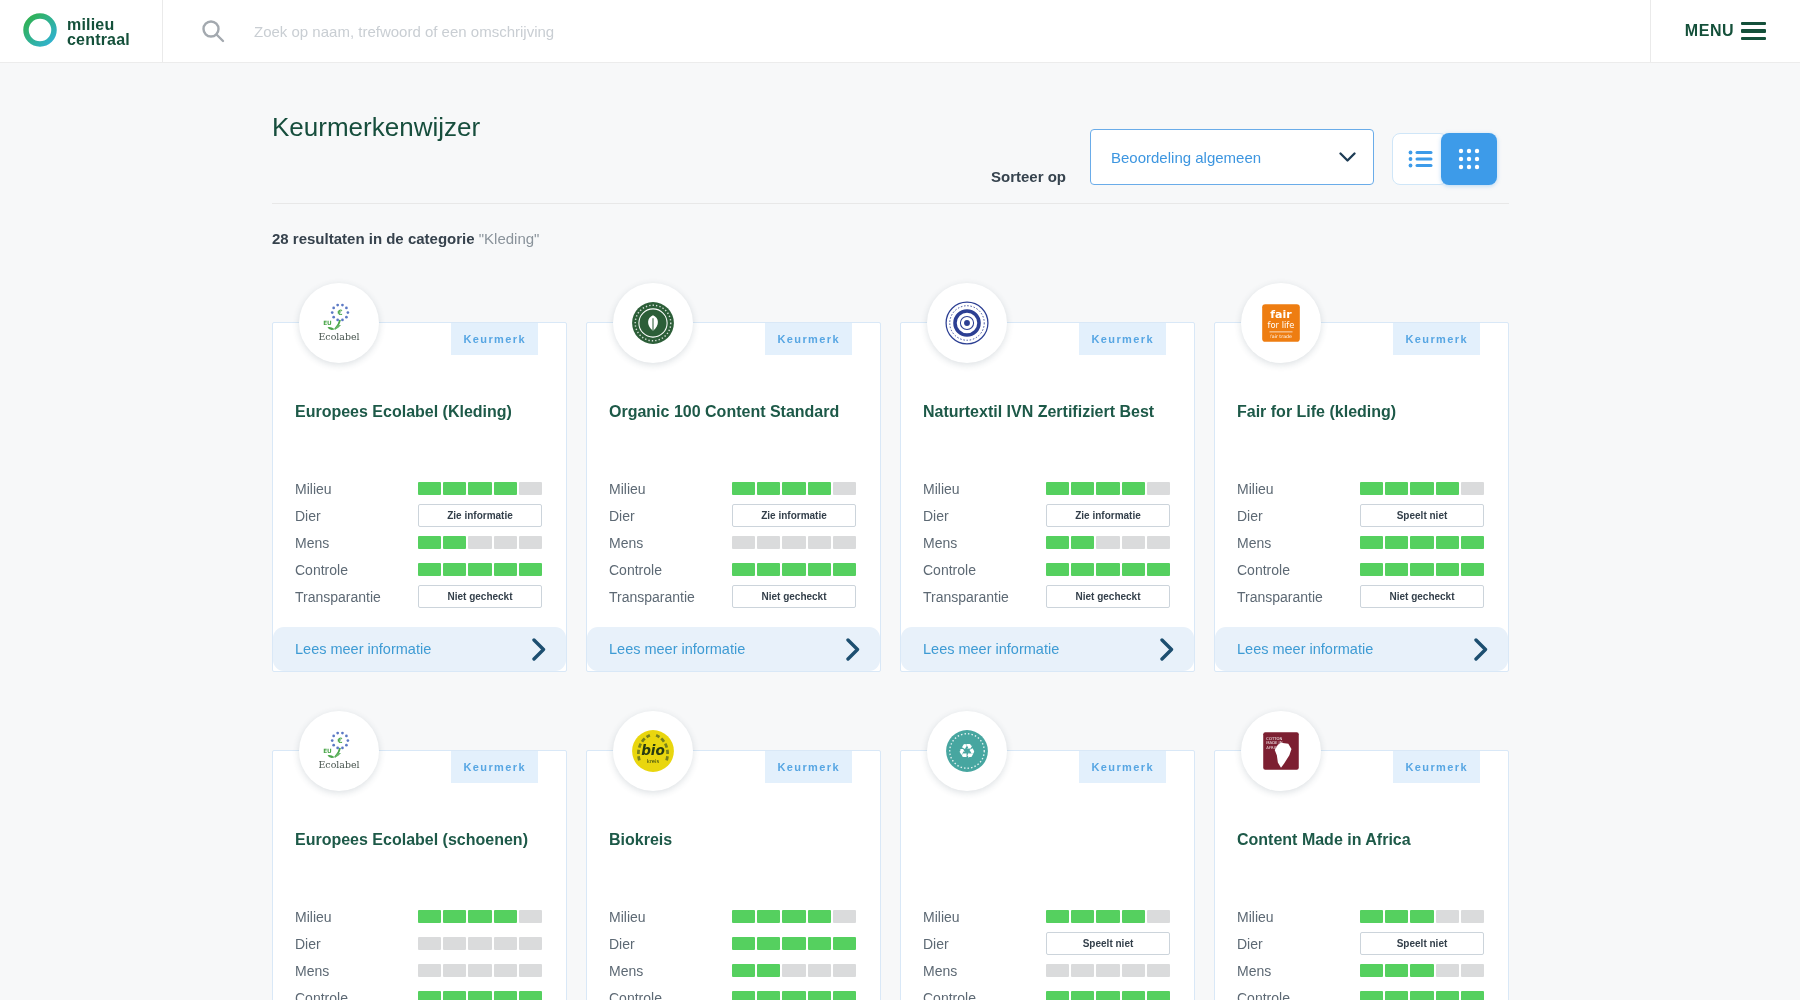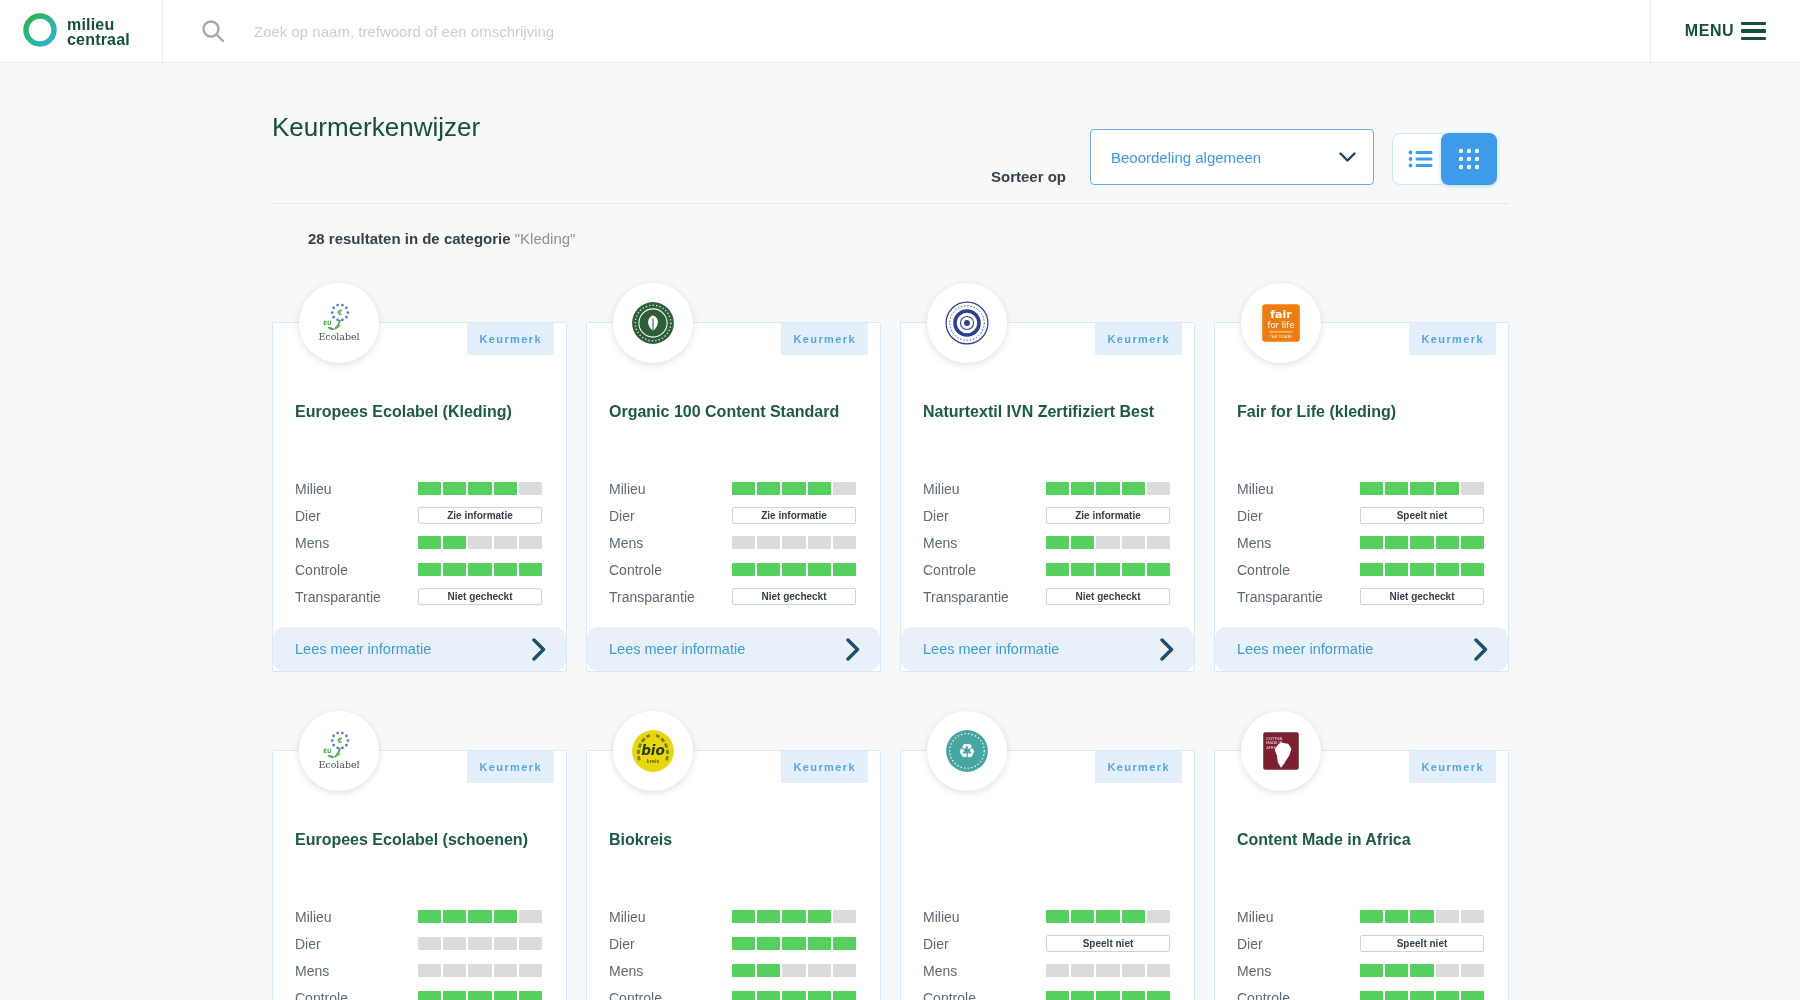--- a/index.html
+++ b/index.html
@@ -26,36 +26,36 @@
   .h1 b { font-weight:normal; }
 
   .sort-row { position:absolute; top:38px; right:13px; height:52px; display:flex; align-items:flex-end;margin-top:32px; }
   .sort-label { font-weight:bold; color:#36434e; font-size:15px; margin-right:24px; }
   .dropdown { width:284px; height:56px; background:#fff; border:1px solid #6aace9; border-radius:4px; display:flex; align-items:center; justify-content:space-between; padding:0 17px 0 20px; color:#3d96e0; font-size:15px; cursor:pointer; }
   .toggles { display:flex; margin-left:18px; }
   .toggle-list { width:56px; height:52px; background:#fff; border:1px solid #cfe6f8; border-radius:8px; display:flex; align-items:center; justify-content:center; cursor:pointer; }
   .toggle-grid { width:56px; height:52px; background:#3d9be9; border-radius:8px; margin-left:-7px; display:flex; align-items:center; justify-content:center; cursor:pointer; box-shadow:0 1px 4px rgba(61,155,233,.35); }
 
   .divider { position:absolute; top:140px; left:0; width:1237px; height:1px; background:#e8e8e8; }
-  .results { position:absolute; top:167px; left:0; font-size:15px; color:#36424d; font-weight:bold;margin-left:36px; }
+  .results { position:absolute; top:167px; left:0; font-size:15px; color:#36424d; font-weight:bold; }
   .results .cat { font-weight:normal; color:#8a939b; }
 
   
   .grid { position:absolute; top:259px; left:0; width:1237px; display:grid; grid-template-columns:repeat(4,295px); column-gap:19px; row-gap:78px; grid-auto-rows:350px; }
   .card { position:relative; width:295px; height:350px; background:#fff; border:1px solid #d9e8f7; border-radius:2px; }
   .card-logo { position:absolute; top:-40px; left:26px; width:80px; height:80px; border-radius:50%; background:#fff; box-shadow:0 2px 7px rgba(40,60,80,.16); display:flex; align-items:center; justify-content:center; z-index:2; }
-  .badge { position:absolute; top:0; right:12px; height:25px; background:#e3f0fc; color:#57a6e3; font-size:11px; font-weight:bold; letter-spacing:1.4px; display:flex; align-items:center; padding:16px 12px; }
+  .badge { position:absolute; top:0; right:28px; height:25px; background:#e3f0fc; color:#57a6e3; font-size:11px; font-weight:bold; letter-spacing:1.4px; display:flex; align-items:center; padding:16px 12px; }
   .card-title { margin:77px 22px 0; font-size:16px; font-weight:bold; color:#1d5948; line-height:24px; }
   .ratings { position:absolute; top:152px; left:22px; right:24px; }
   .rrow { height:27px; display:flex; align-items:center; justify-content:space-between; }
   .rlabel { font-size:14px; color:#5d6974; }
   .bar { display:flex; gap:2px; width:124px; }
   .seg { height:13px; flex:1; background:#dadbdc; border-radius:1px; }
   .seg.on { background:#55d05f; }
-  .status-box { width:124px; height:17px; border:1px solid #ccd4db; border-radius:2px; background:#fff; display:flex; align-items:center; justify-content:center; font-size:10px; font-weight:bold; color:#333f4a; }
+  .status-box { width:124px; height:23px; border:1px solid #ccd4db; border-radius:2px; background:#fff; display:flex; align-items:center; justify-content:center; font-size:10px; font-weight:bold; color:#333f4a; }
   .card-footer { position:absolute; bottom:0; left:0; right:0; height:44px; background:#e8f1fa; display:flex; align-items:center; justify-content:space-between; padding:0 20px 0 22px; cursor:pointer;border-radius:11px; }
   .footer-text { color:#3e9bd4; font-size:14.5px; }
 </style>
 </head>
 <body>
 
 <header class="topbar">
   <div class="brand">
     <span>
       <svg width="36" height="36" viewBox="0 0 36 36">

